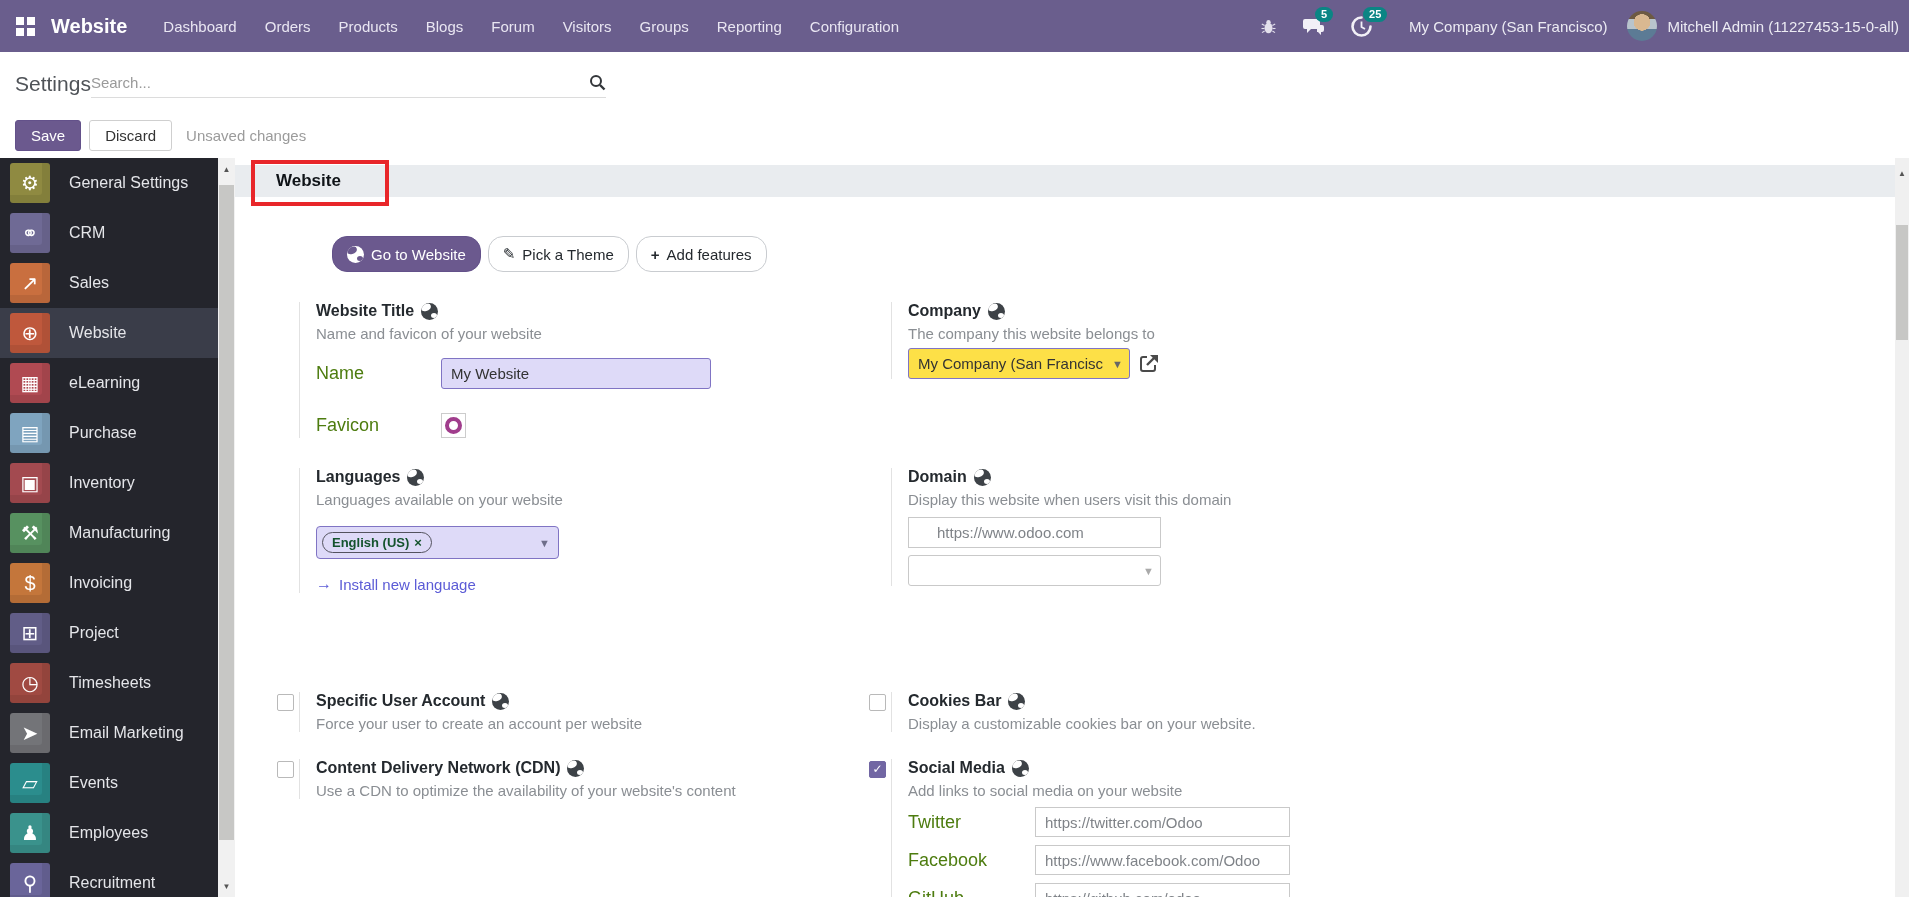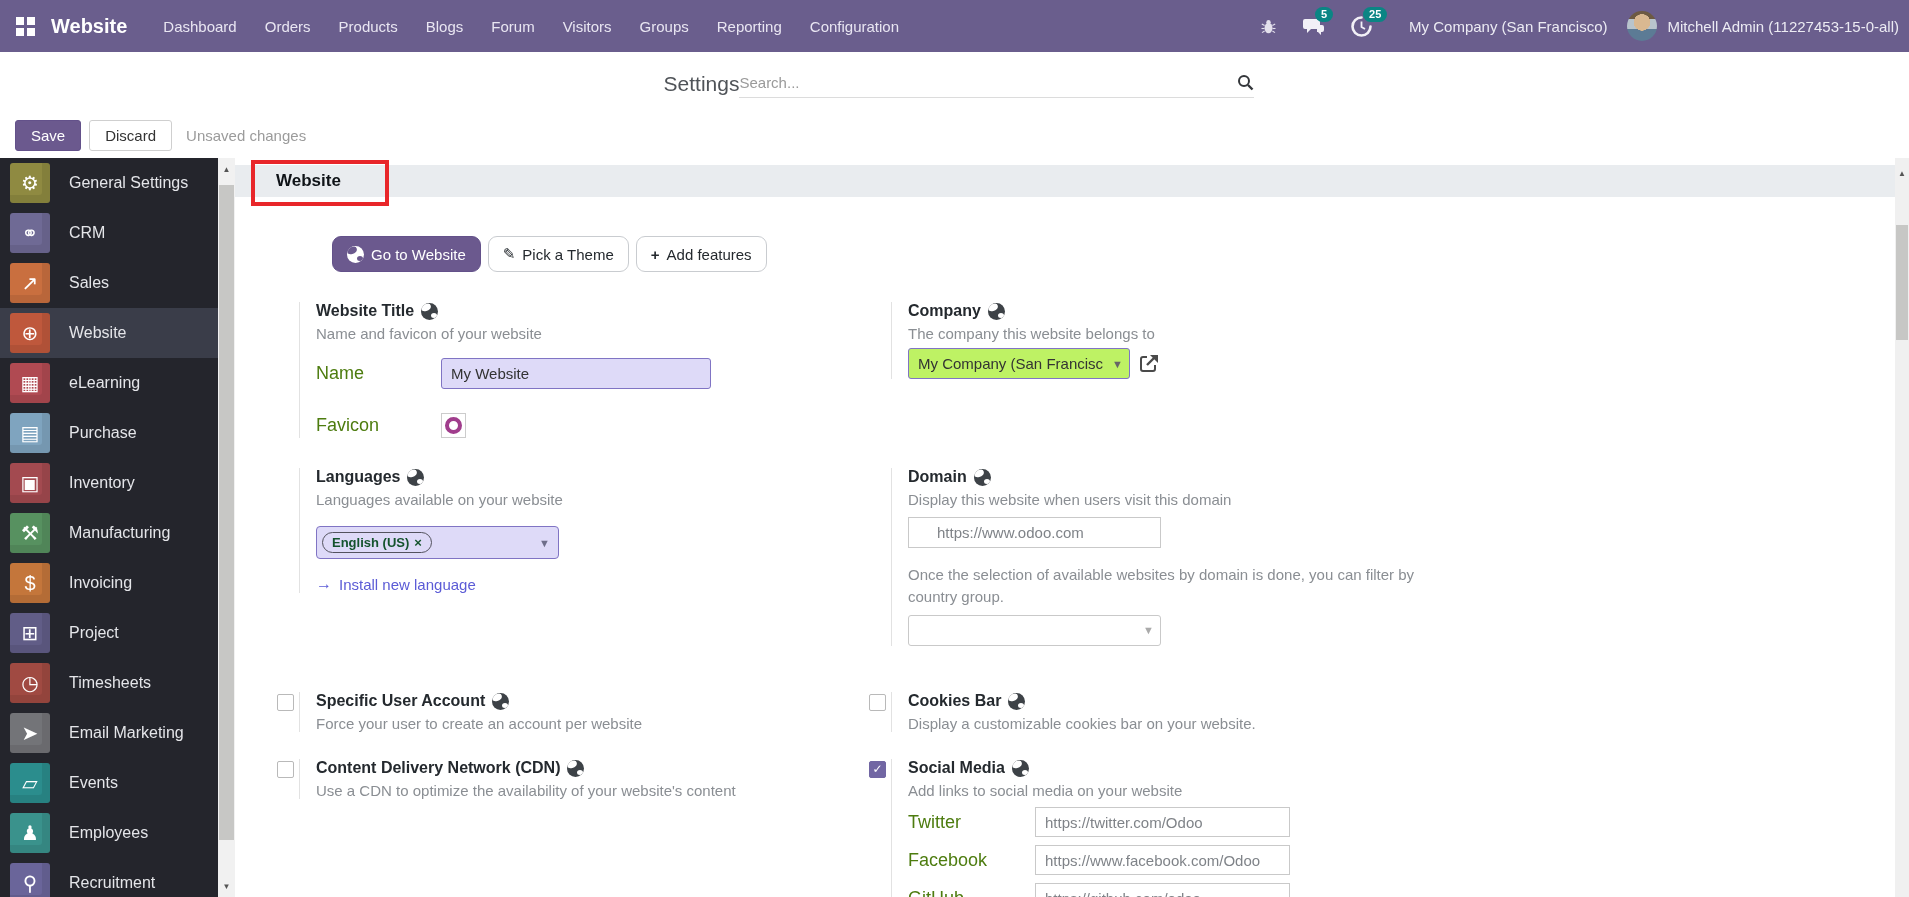--- a/index.html
+++ b/index.html
@@ -24,21 +24,21 @@
   .nav-company { font-size:15px; margin:0 20px 0 24px; cursor:pointer; white-space:nowrap; }
   .avatar { width:30px; height:30px; border-radius:50%; overflow:hidden; flex:none;
     background:
       radial-gradient(circle at 50% 38%, #d9b891 0 34%, transparent 35%),
       linear-gradient(180deg,#6d5a43 0 26%, #b8c4cd 26% 60%, #5c7b95 60%);
     background-color:#b8c4cd; cursor:pointer; }
   .nav-user { font-size:15px; margin-left:10px; cursor:pointer; white-space:nowrap; }
 
   
   .control-panel { height:46px; display:flex; align-items:flex-end;
-    justify-content:center; padding:0 6px 0 15px; }
+    justify-content:flex-start; padding:0 6px 0 15px; }
   .cp-title { font-size:21px; color:#4f5358; padding-bottom:2px; }
   .search-box { width:515px; display:flex; align-items:center; border-bottom:1px solid #dcdcdc;
     padding-bottom:6px; margin-bottom:0; }
   .search-box input { flex:1; border:none; outline:none; font-size:15px; color:#444;
     font-family:inherit; background:transparent; }
   .search-box input::placeholder { color:#9a9a9a; }
   .button-row { height:60px; display:flex; align-items:center; padding:14px 0 0 15px; }
   .btn { font-size:15px; border-radius:3px; padding:6px 15px; cursor:pointer;
     font-family:inherit; border:1px solid transparent; }
   .btn-save { background:#6b598e; border-color:#63518a; color:#fff; }
@@ -64,21 +64,21 @@
   .sb-thumb { position:absolute; left:1px; right:1px; background:#c7c7c5; cursor:pointer; }
 
   
   .content { flex:1; position:relative; overflow:hidden; background:#fff; }
   .section-bar { margin-top:7px; height:32px; background:#e9ecef; display:flex; align-items:center; }
   .section-bar span { font-size:17px; font-weight:bold; color:#101418; padding-left:41px; }
   .red-annotation { position:absolute; left:16px; top:2px; width:138px; height:46px;
     border:4px solid #e8262a; z-index:5; pointer-events:none; }
 
   .action-row { margin:39px 0 0 97px; display:flex; }
-  .abtn { height:36px; display:flex; align-items:center; font-size:15px; border-radius:9px;
+  .abtn { height:36px; display:flex; align-items:center; font-size:15px; border-radius:15px;
     padding:0 14px; margin-right:7px; cursor:pointer; border:1px solid #c9ccd0;
     background:#fff; color:#24292e; font-family:inherit; }
   .abtn-primary { background:#6b598e; border-color:#63518a; color:#fff; }
   .abtn .bicon { margin-right:7px; font-size:15px; }
 
   .settings-grid { margin:30px 0 0 34px; }
   .grid-row { display:flex; }
   .row-1 { min-height:166px; } .row-2 { min-height:224px; } .row-3 { min-height:67px; }
   .sbox { width:592px; display:flex; align-items:flex-start; flex:none; }
   .cb-col { width:30px; flex:none; padding-top:2px; }
@@ -107,21 +107,21 @@
   .inp.gray-text { color:#7f8388; }
   .inp::placeholder { color:#7f8388; }
 
   .favicon-thumb { width:25px; height:25px; border:1px solid #ccc; background:#fff;
     display:flex; align-items:center; justify-content:center; }
   .favicon-ring { width:17px; height:17px; border:4px solid #a03d8c; border-radius:50%; }
 
   .select { position:relative; height:31px; border:1px solid #c9c9c9; border-radius:3px;
     background:#fff; display:flex; align-items:center; font-size:15px; color:#333;
     padding:0 20px 0 9px; cursor:pointer; white-space:nowrap; overflow:hidden; }
-  .select.lav { background:#bef264; border-color:#8074c4; }
+  .select.lav { background:#fde047; border-color:#8074c4; }
   .select .caret { position:absolute; right:6px; color:#666; font-size:11px; }
   .select.empty .caret { color:#aaa; }
 
   .ext-link { margin-left:7px; cursor:pointer; display:flex; align-items:center; }
 
   .tagbox { position:relative; width:243px; height:33px; background:#dedaf8;
     border:1px solid #8074c4; border-radius:4px; margin-top:18px;
     display:flex; align-items:center; padding:0 22px 0 5px; cursor:pointer; }
   .tag-pill { border:1px solid #53525e; border-radius:12px; padding:2px 9px;
     font-size:13px; font-weight:bold; color:#14532d; white-space:nowrap; }
@@ -383,21 +383,20 @@
             <div class="cb-col"></div>
             <div class="sbox-body">
               <div class="sbox-head">
                 <span>Domain</span>
                 <span class="globe-badge"></span>
               </div>
               <div class="sbox-desc">Display this website when users visit this domain</div>
               <div class="field-row" style="margin-top:9px;">
                 <input class="inp w253 gray-text" placeholder="https://www.odoo.com" style="">
               </div>
-              <div class="note">Once the selection of available websites by domain is done, you can filter by country group.</div>
               <div class="field-row" style="margin-top:7px;">
                 <div class="select empty w253">
                   <span></span>
                   <span class="caret">▼</span>
                 </div>
               </div>
             </div>
           </div>
         </div>
 

